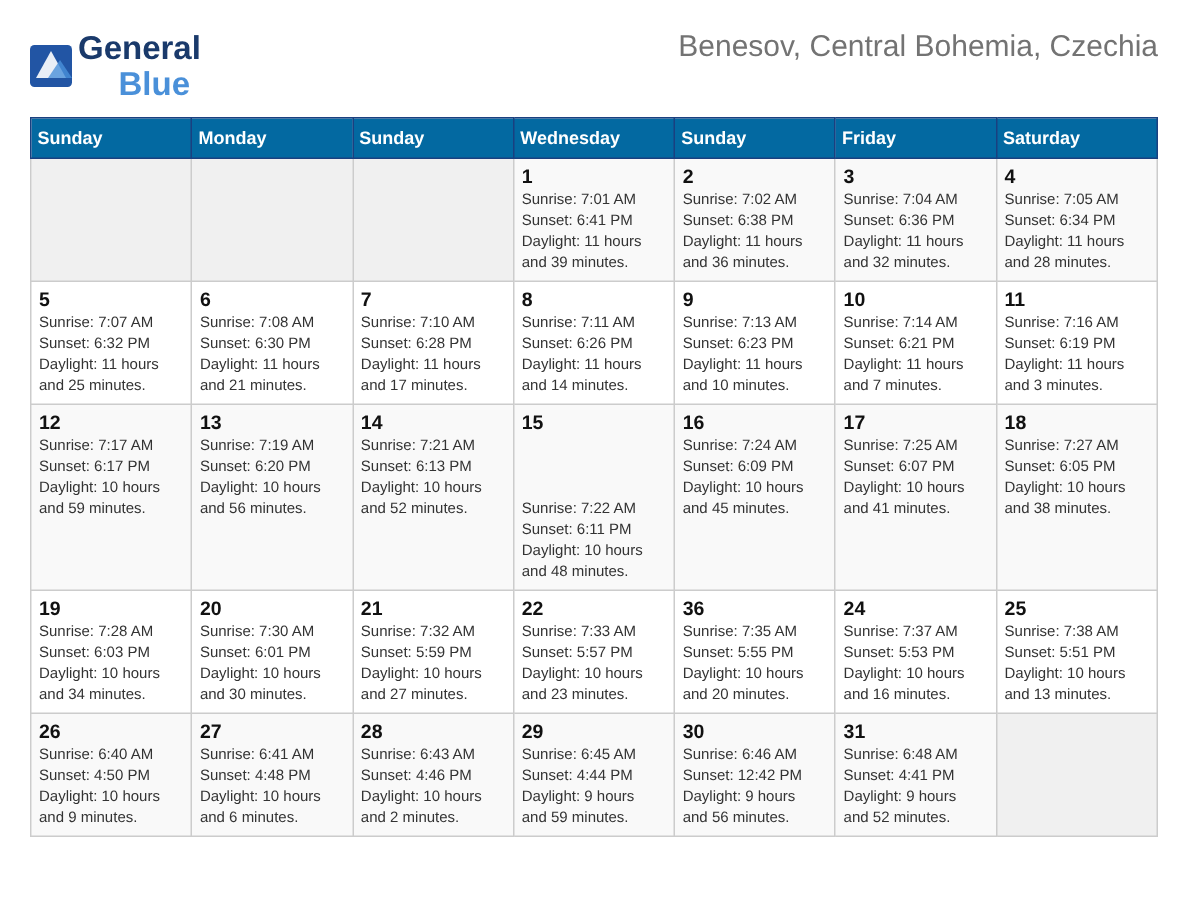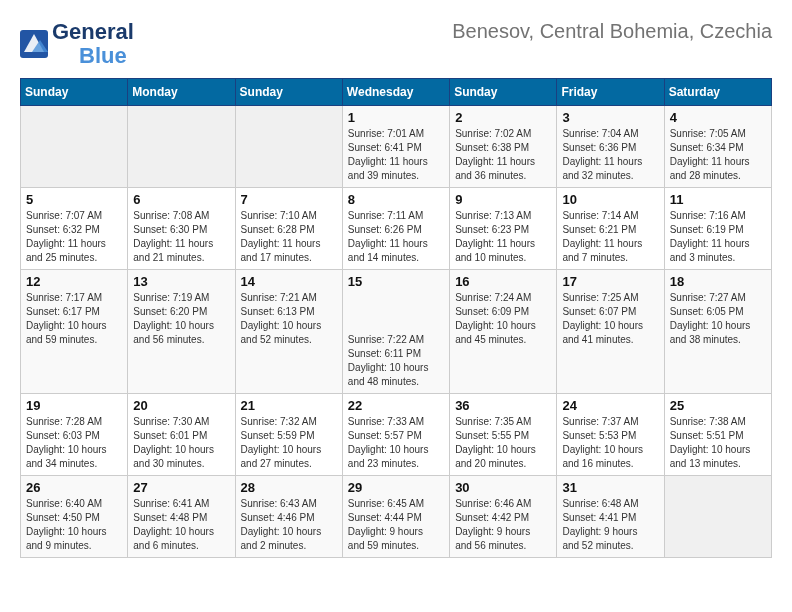--- a/index.html
+++ b/index.html
@@ -332,21 +332,21 @@
         <td>
           <div class="day-number">29</div>
           <div class="day-info" style="white-space: pre-line;">Sunrise: 6:45 AM
 Sunset: 4:44 PM
 Daylight: 9 hours
 and 59 minutes.</div>
         </td>
         <td>
           <div class="day-number">30</div>
           <div class="day-info" style="white-space: pre-line;">Sunrise: 6:46 AM
-Sunset: 4:42 PM
+Sunset: 12:42 PM
 Daylight: 9 hours
 and 56 minutes.</div>
         </td>
         <td>
           <div class="day-number">31</div>
           <div class="day-info" style="white-space: pre-line;">Sunrise: 6:48 AM
 Sunset: 4:41 PM
 Daylight: 9 hours
 and 52 minutes.</div>
         </td>

